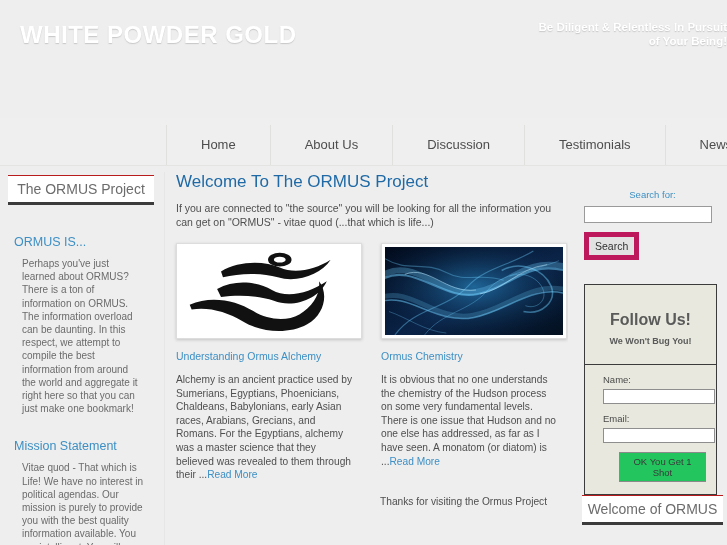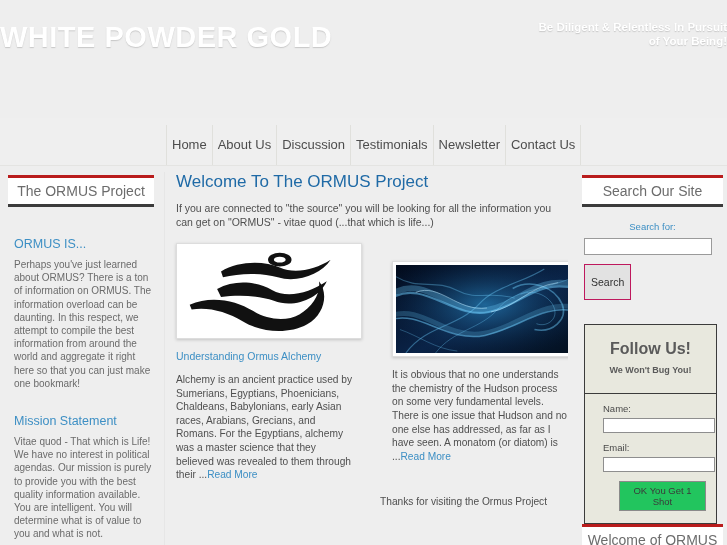--- a/index.html
+++ b/index.html
@@ -19,23 +19,23 @@
   
   #site-header {
     position: absolute;
     left: 0; top: 0;
     width: 727px;
     height: 118px;
     background: #eeeeee;
   }
   #site-title {
     position: absolute;
-    left: 0;
+    left: 20px;
     top: 21px;
-    font-size: 29px;
+    font-size: 24px;
     font-weight: bold;
     color: #ffffff;
     letter-spacing: 0.5px;
     white-space: nowrap;
     text-shadow: 0 1px 1px rgba(170,170,170,0.55);
   }
   #site-tagline {
     position: absolute;
     right: 0px;
     top: 20px;
@@ -62,21 +62,21 @@
     left: 166px;
     top: 7px;
     height: 40px;
     display: flex;
     align-items: center;
   }
   .nav-item {
     position: relative;
     height: 40px;
     line-height: 40px;
-    padding: 0 5px;
+    padding: 0 34px;
     font-size: 13px;
     color: #4d4d4d;
     white-space: nowrap;
     cursor: pointer;
     border-left: 1px solid #e0e0dc;
   }
   .nav-item:last-child { border-right: 1px solid #e0e0dc; }
 
   
   #left-col {
@@ -100,21 +100,21 @@
     position: absolute;
     left: 578px; top: 175px;
     width: 149px;
     height: 370px;
     overflow: hidden;
   }
 
   
   .widget-title {
     background: #ffffff;
-    border-top: 3px solid #b91c1c;
+    border-top: 1px solid #b91c1c;
     border-bottom: 3px solid #3b3b3b;
     height: 26px;
     line-height: 26px;
     text-align: center;
     font-size: 14px;
     color: #6c6c6c;
     box-sizing: content-box;
   }
   #left-col .widget-title { margin: 0 8px 0 8px; }
   #right-col .widget-title { margin: 0 4px 0 4px; }
@@ -124,21 +124,21 @@
   .side-heading {
     color: #3d8fc4;
     font-size: 12.5px;
     margin: 0 0 7px 0;
     font-weight: normal;
   }
   .side-text {
     font-size: 10px;
     line-height: 13.2px;
     color: #6b6b6b;
-    margin: 0;
+    margin: 8px;
   }
   #ormus-is-block { margin-top: 30px; }
   #mission-block { margin-top: 24px; }
 
   
   #page-title {
     font-size: 17px;
     color: #1f6aa6;
     font-weight: normal;
     margin: 0 0 9px 0;
@@ -147,23 +147,22 @@
   #page-intro {
     font-size: 10.5px;
     line-height: 14px;
     color: #4f4f4f;
     margin: 0 0 14px 0;
     padding-left: 5px;
     width: 382px;
   }
   #cards {
     display: flex;
-    gap: 30px;
+    gap: 19px;
     padding-left: 5px;
-    align-items: center;
   }
   .card { width: 186px; }
   .card-thumb {
     width: 186px;
     height: 96px;
     background: #ffffff;
     border: 1px solid #dddddd;
     box-shadow: 0 1px 3px rgba(0,0,0,0.18);
     box-sizing: border-box;
     overflow: hidden;
@@ -222,42 +221,42 @@
     font-family: "Liberation Sans", sans-serif;
     font-size: 11px;
     padding: 0 3px;
   }
   #search-button {
     margin-top: 9px;
     font-family: "Liberation Sans", sans-serif;
     font-size: 10.5px;
     color: #303030;
     background: #e2e2e2;
-    border: 1px solid #be185d;
-    padding: 11px 6px;
+    border: 5px solid #be185d;
+    padding: 3px 6px;
     cursor: pointer;
   }
 
   #follow-widget {
     margin: 24px 6px 0 6px;
     border: 1px solid #3b3b3b;
     background: #e8e8de;
     width: 133px;
     box-sizing: border-box;
   }
   #follow-head {
     text-align: center;
     padding: 14px 4px 18px 4px;
     border-bottom: 1px solid #3b3b3b;
   }
   #follow-title {
     font-size: 16px;
     font-weight: bold;
     color: #5a5a5a;
-    margin: 1px 0 7px 0;
+    margin: 12px 0 7px 0;
   }
   #follow-sub {
     font-size: 9px;
     font-weight: bold;
     color: #5a5a5a;
     margin: 0;
   }
   #follow-form { padding: 9px 10px 12px 18px; }
   .form-label {
     font-size: 9.5px;
@@ -384,31 +383,31 @@
               <path d="M126 30 C140 24, 156 32, 160 44 C164 56, 152 64, 142 60" stroke-width="1" stroke-opacity="0.35"></path>
               <path d="M4 66 C22 72, 40 86, 62 88" stroke-width="1" stroke-opacity="0.3"></path>
             </g>
             <g fill="none" stroke="#bfe9ff" stroke-opacity="0.75">
               <path d="M20 28 C44 18, 62 48, 92 44" stroke-width="0.7"></path>
               <path d="M96 48 C120 44, 134 22, 164 18" stroke-width="0.7"></path>
             </g>
           </svg>
         </div>
       </div>
+      <span class="card-caption">Ormus Chemistry</span>
       <p class="card-body"><span>It is obvious that no one understands the chemistry of the Hudson process on some very fundamental levels. There is one issue that Hudson and no one else has addressed, as far as I have seen. A monatom (or diatom) is ...</span><span class="read-more">Read More</span></p>
     </div>
 
   </div>
 
   <div id="thanks-line">Thanks for visiting the Ormus Project</div>
 </div>
 
 <div id="right-col">
 
-  <div class="widget-title">Search Our Site</div>
 
   <div id="search-widget">
     <label class="field-label">Search for:</label>
     <input id="search-input" type="text" value="" style="">
     <button id="search-button">Search</button>
   </div>
 
   <div id="follow-widget">
     <div id="follow-head">
       <div id="follow-title">Follow Us!</div>

